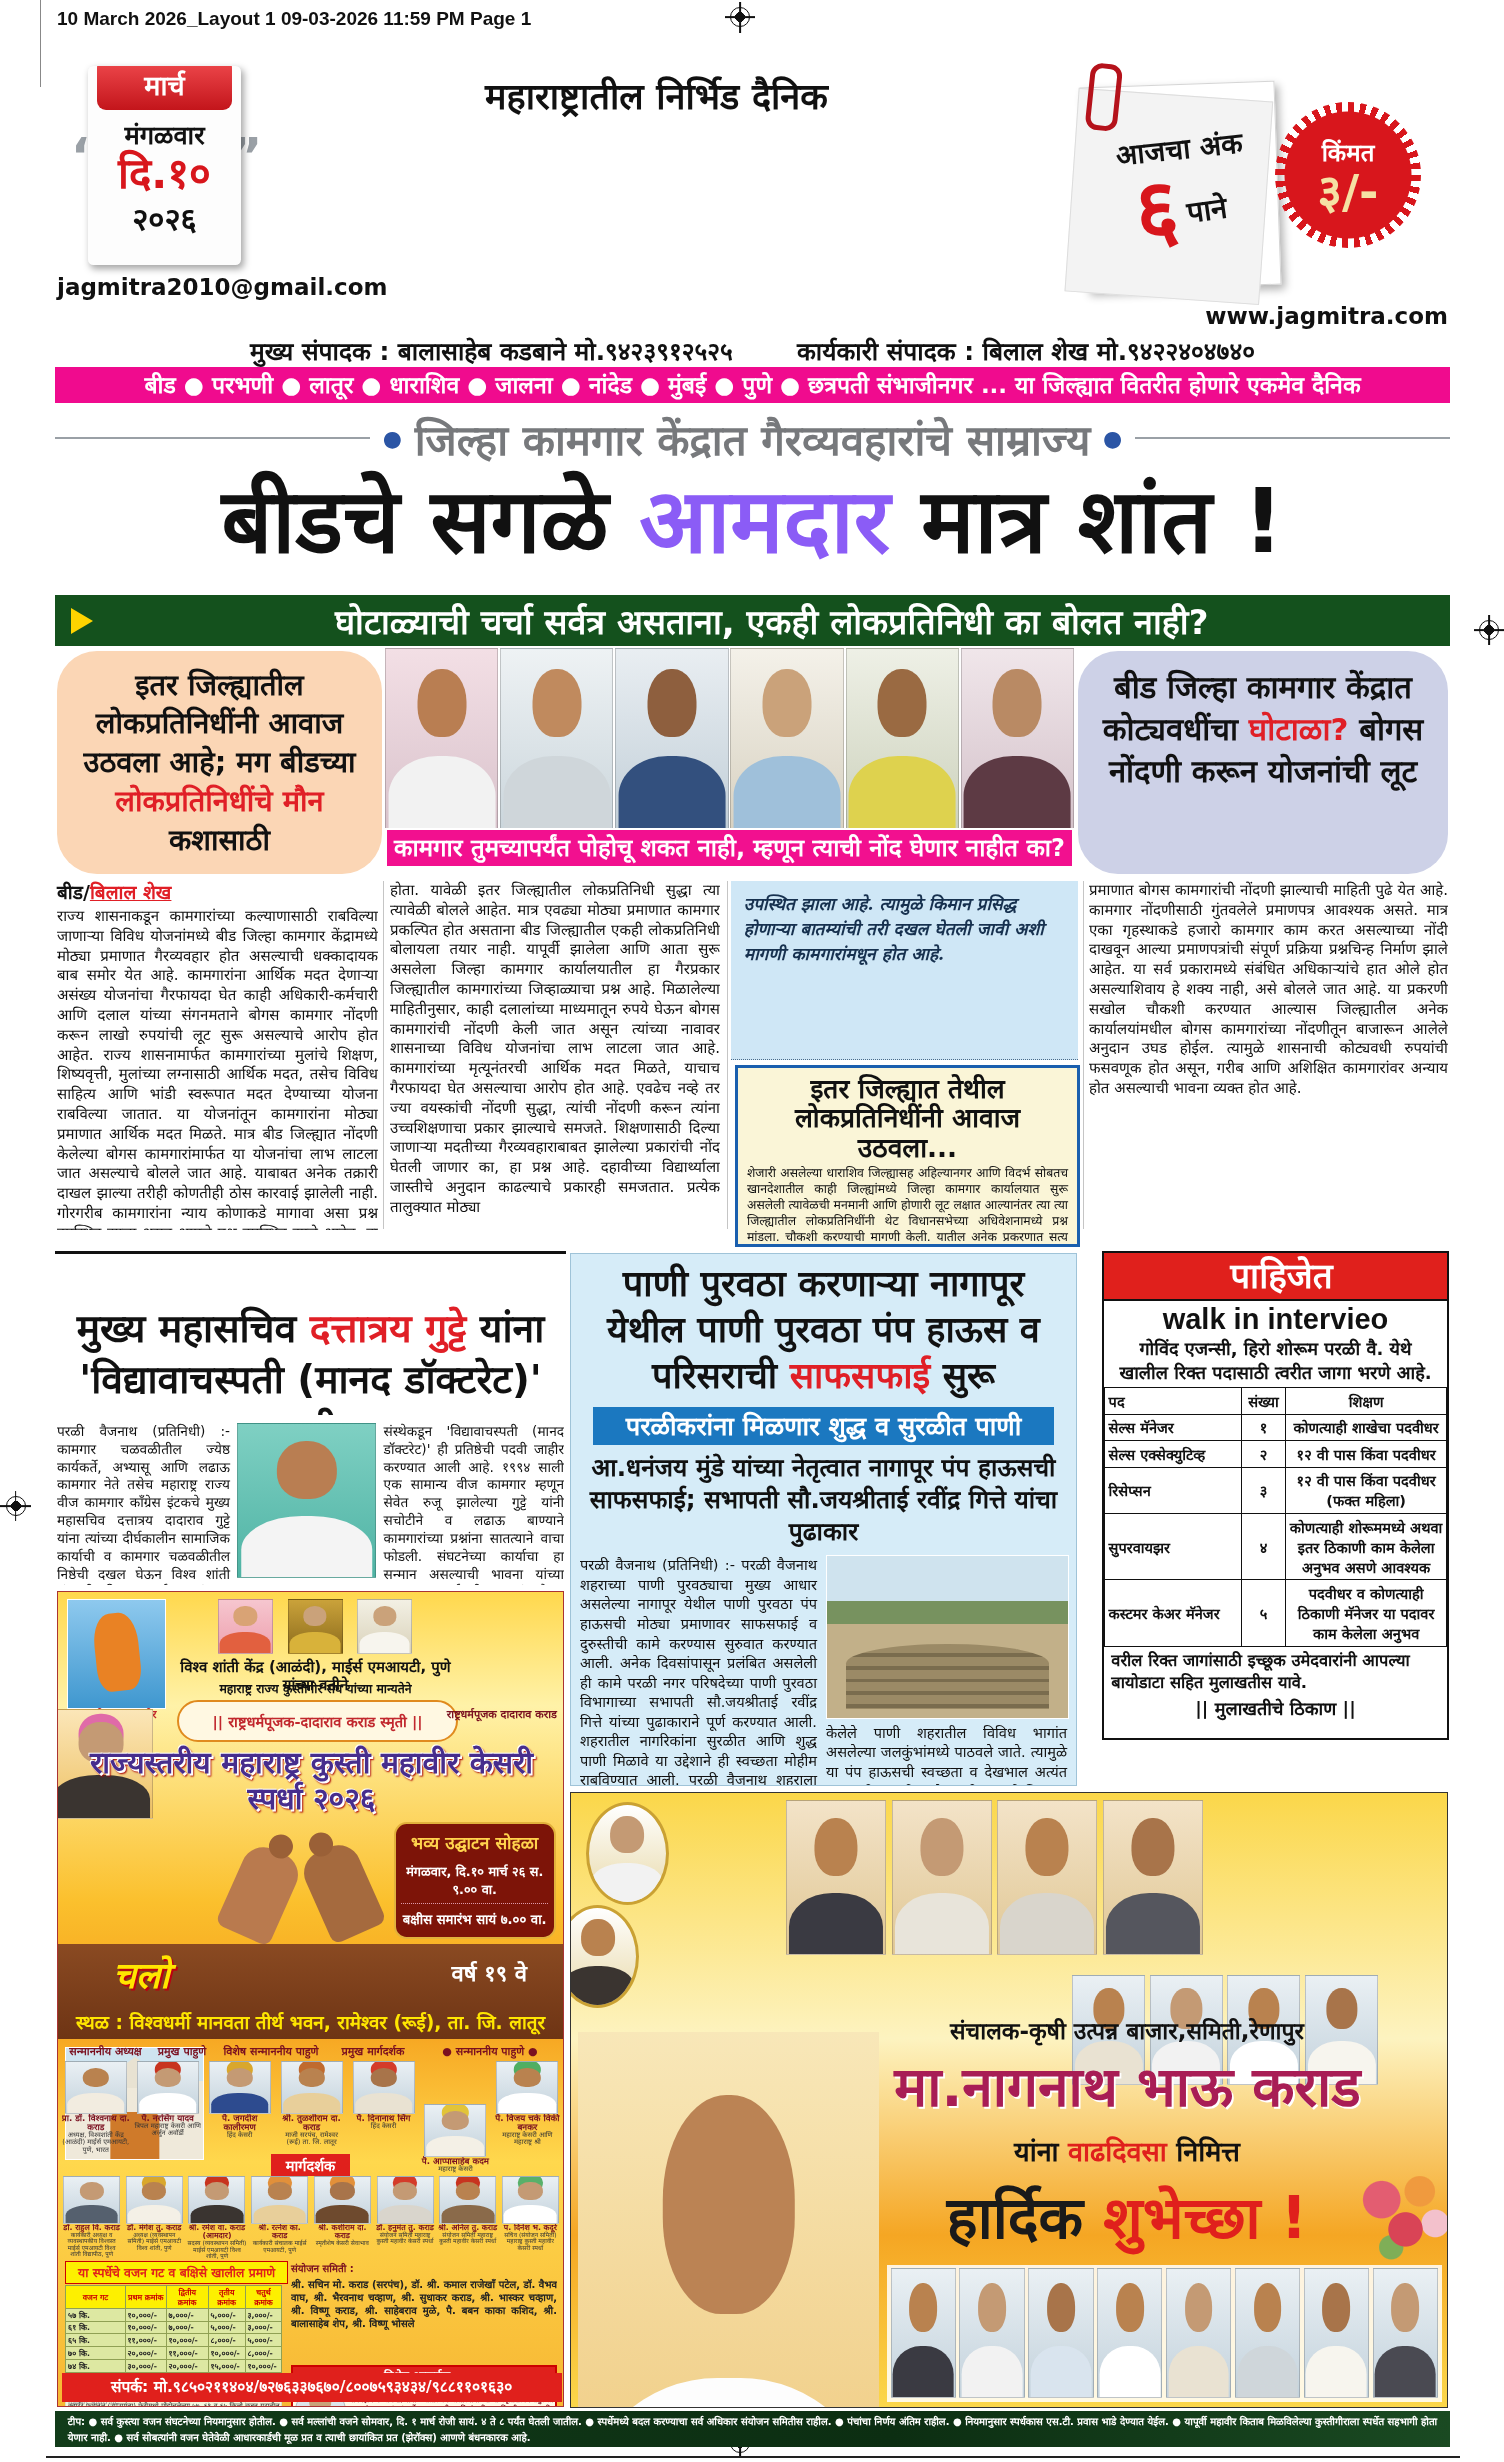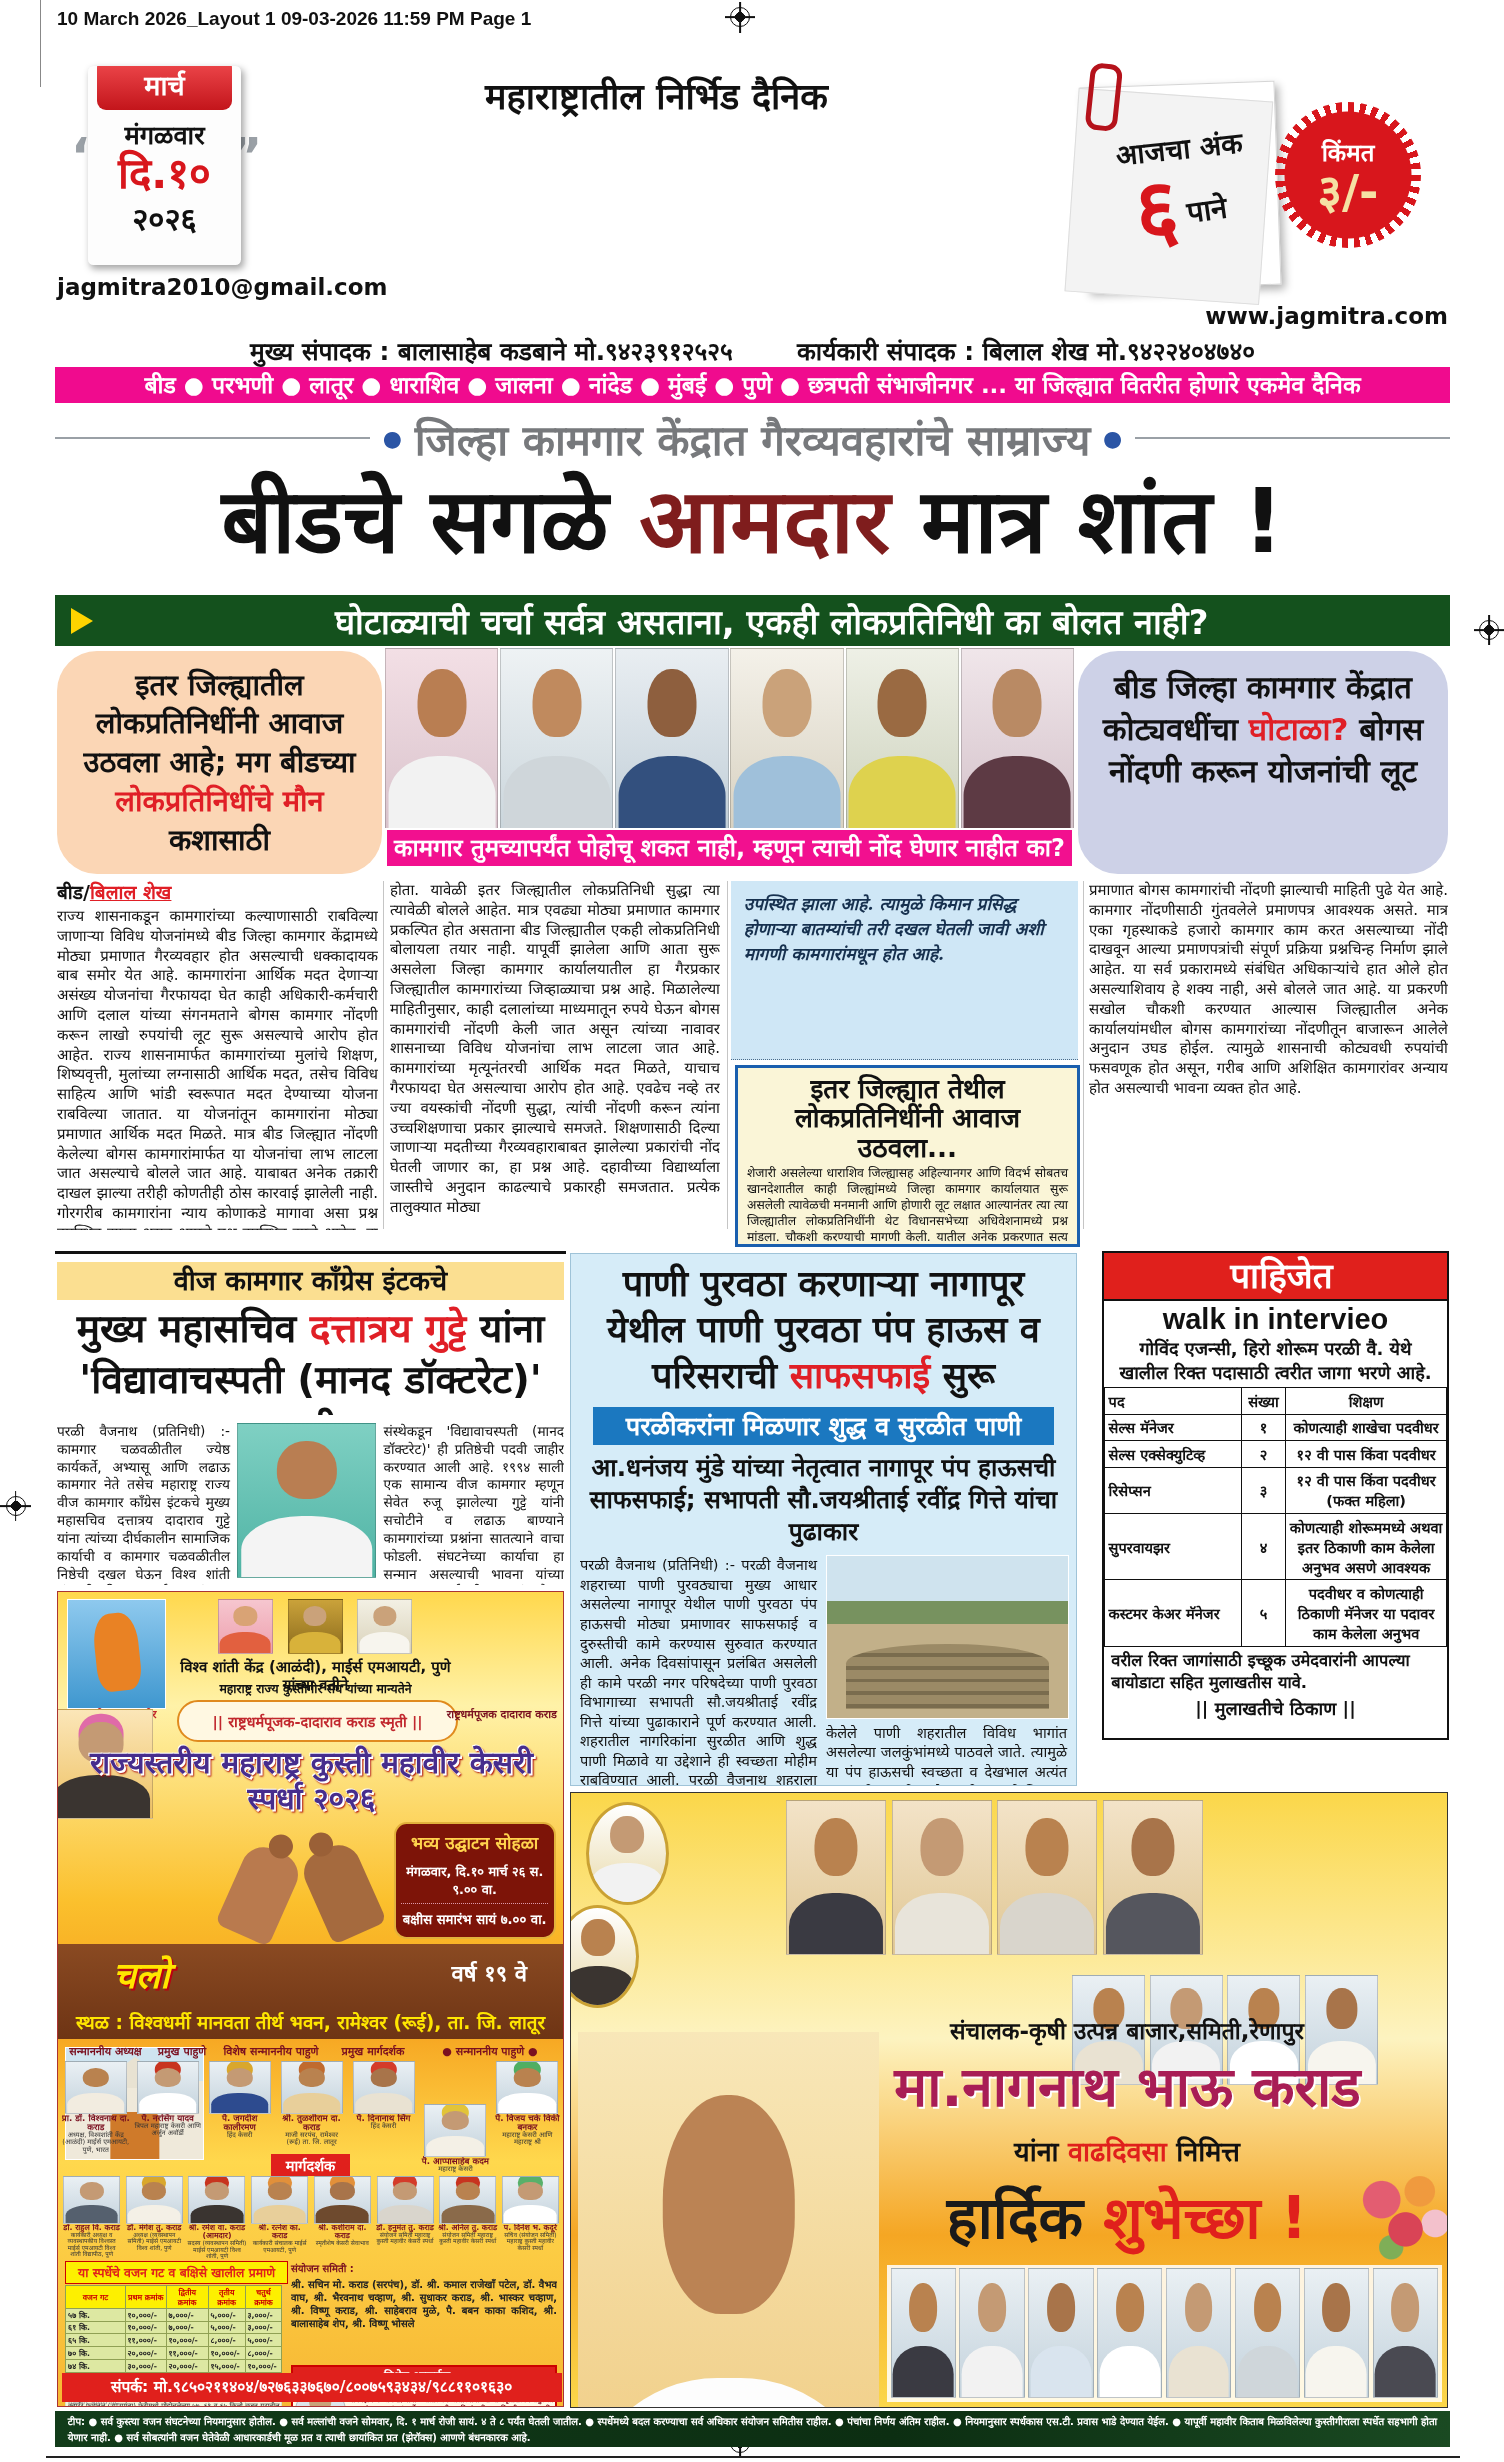--- a/index.html
+++ b/index.html
@@ -112,21 +112,21 @@
 
   <div class="abs" style="left:55px;top:409px;width:1395px;height:58px;display:flex;align-items:center;gap:12.8px;">
     <div class="kline"></div>
     <span style="color:#2b55a5;font-size:22px;">●</span>
     <span class="b" style="color:#77797c;font-size:42px;">जिल्हा कामगार केंद्रात गैरव्यवहारांचे साम्राज्य</span>
     <span style="color:#2b55a5;font-size:22px;">●</span>
     <div class="kline"></div>
   </div>
 
   <div class="abs ctr b ovh" style="left:55px;top:461px;width:1395px;height:130px;font-size:89px;line-height:1.35;">
-    <span>बीडचे सगळे </span><span style="color:#7f1d1d;">आमदार</span><span> मात्र शांत !</span>
+    <span>बीडचे सगळे </span><span style="color:#8b5cf6;">आमदार</span><span> मात्र शांत !</span>
   </div>
 
   <div class="abs" style="left:55px;top:595px;width:1395px;height:51px;background:#14511d;display:flex;align-items:center;">
     <span class="arrowR" style="margin-left:16.4px;"></span>
     <span class="b ctr" style="flex:1;color:#fff;font-size:34px;">घोटाळ्याची चर्चा सर्वत्र असताना, एकही लोकप्रतिनिधी का बोलत नाही?</span>
   </div>
 
   <div class="abs ctr b ovh" style="left:57px;top:651px;width:325px;height:223px;background:#fbd6b5;border-radius:40px;padding:14.6px 16.4px;box-sizing:border-box;font-size:29px;line-height:1.34;">
     <span>इतर जिल्ह्यातील लोकप्रतिनिधींनी आवाज उठवला आहे; मग बीडच्या </span><span style="color:#e01f26;">लोकप्रतिनिधींचे मौन</span><span> कशासाठी</span>
   </div>
@@ -158,21 +158,20 @@
   <div class="abs ovh" style="left:731px;top:881px;width:347px;height:179px;background:#cfe7f6;padding:11px 12.8px;box-sizing:border-box;font:italic bold 17.3px/1.45 'DejaVu Serif',serif;color:#17314f;border-bottom:1.8px dotted #4a6b8a;">उपस्थित झाला आहे. त्यामुळे किमान प्रसिद्ध होणाऱ्या बातम्यांची तरी दखल घेतली जावी अशी मागणी कामगारांमधून होत आहे.</div>
 
   <div class="abs ovh" style="left:735px;top:1065px;width:345px;height:182px;background:#faf5d7;border:3.6px solid #1a5fae;box-sizing:border-box;padding:5.5px 9px;">
     <div class="ctr b" style="font-size:26.4px;line-height:1.12;">इतर जिल्ह्यात तेथील लोकप्रतिनिधींनी आवाज उठवला...</div>
     <div class="jst" style="font-size:12.3px;line-height:1.3;margin-top:3.6px;">शेजारी असलेल्या धाराशिव जिल्ह्यासह अहिल्यानगर आणि विदर्भ सोबतच खानदेशातील काही जिल्ह्यांमध्ये जिल्हा कामगार कार्यालयात सुरू असलेली त्यावेळची मनमानी आणि होणारी लूट लक्षात आल्यानंतर त्या त्या जिल्ह्यातील लोकप्रतिनिधींनी थेट विधानसभेच्या अधिवेशनामध्ये प्रश्न मांडला. चौकशी करण्याची मागणी केली. यातील अनेक प्रकरणात सत्य आढळून आले आणि कामगार कार्यालयातील अशा भ्रष्ट अधिकाऱ्यांवर कारवाई सुद्धा झाली. आता बीड जिल्ह्यामध्ये एवढ्या मोठ्या प्रमाणामध्ये लूट होत आहे शिवाय याच्या तक्रारी झाल्या असून अनेक वर्तमानपत्रे यावर आवाज उठवित आहेत. मात्र तरीसुद्धा एकही लोकप्रतिनिधी याची दखल घेताना दिसत नाही.</div>
   </div>
 
   <div class="abs jst ovh" style="left:1089px;top:881px;width:359px;height:361px;font-size:15px;line-height:1.32;">प्रमाणात बोगस कामगारांची नोंदणी झाल्याची माहिती पुढे येत आहे. कामगार नोंदणीसाठी गुंतवलेले प्रमाणपत्र आवश्यक असते. मात्र एका गृहस्थाकडे हजारो कामगार काम करत असल्याच्या नोंदी दाखवून आल्या प्रमाणपत्रांची संपूर्ण प्रक्रिया प्रश्नचिन्ह निर्माण झाले आहेत. या सर्व प्रकारामध्ये संबंधित अधिकाऱ्यांचे हात ओले होत असल्याशिवाय हे शक्य नाही, असे बोलले जात आहे. या प्रकरणी सखोल चौकशी करण्यात आल्यास जिल्ह्यातील अनेक कार्यालयांमधील बोगस कामगारांच्या नोंदणीतून बाजारून आलेले अनुदान उघड होईल. त्यामुळे शासनाची कोट्यवधी रुपयांची फसवणूक होत असून, गरीब आणि अशिक्षित कामगारांवर अन्याय होत असल्याची भावना व्यक्त होत आहे.</div>
 
   <div class="abs" style="left:55px;top:1251px;width:511px;height:2.7px;background:#111;"></div>
-  <div class="abs ctr b" style="left:57px;top:1262px;width:507px;height:38px;line-height:38px;background:#fbdf91;font-size:27px;">वीज कामगार काँग्रेस इंटकचे</div>
   <div class="abs ctr b ovh" style="left:57px;top:1304px;width:507px;height:111px;font-size:39px;line-height:1.3;">
     <span>मुख्य महासचिव </span><span style="color:#e01f26;">दत्तात्रय गुट्टे</span><span> यांना</span>
     <div>'विद्यावाचस्पती (मानद डॉक्टरेट)' जाहीर</div>
   </div>
   <div class="abs ovh" style="left:57px;top:1423px;width:507px;height:162px;display:flex;gap:7.3px;">
     <div class="jst" style="width:173px;font-size:13.7px;line-height:1.3;">परळी वैजनाथ (प्रतिनिधी) :- कामगार चळवळीतील ज्येष्ठ कार्यकर्ते, अभ्यासू आणि लढाऊ कामगार नेते तसेच महाराष्ट्र राज्य वीज कामगार काँग्रेस इंटकचे मुख्य महासचिव दत्तात्रय दादाराव गुट्टे यांना त्यांच्या दीर्घकालीन सामाजिक कार्याची व कामगार चळवळीतील निष्ठेची दखल घेऊन विश्व शांती संस्कृती परिषद व पर्यावरण संरक्षण आयोग, नवी दिल्ली यांच्या वतीने</div>
     <div class="av" style="width:137px;height:153px;--bg:linear-gradient(#7fd0c3,#4fb3a4);--shirt:#f4f4f4;--skin:#b97e52;flex:none;"></div>
     <div class="jst" style="flex:1;font-size:13.7px;line-height:1.3;">
       <span>संस्थेकडून 'विद्यावाचस्पती (मानद डॉक्टरेट)' ही प्रतिष्ठेची पदवी जाहीर करण्यात आली आहे. १९९४ साली एक सामान्य वीज कामगार म्हणून सेवेत रुजू झालेल्या गुट्टे यांनी सचोटीने व लढाऊ बाण्याने कामगारांच्या प्रश्नांना सातत्याने वाचा फोडली. संघटनेच्या कार्याचा हा सन्मान असल्याची भावना यांच्या बद्दल कर्मचारी संघटनेच्या पदाधिकाऱ्यांनी व्यक्त केली. हे पद</span>
       

